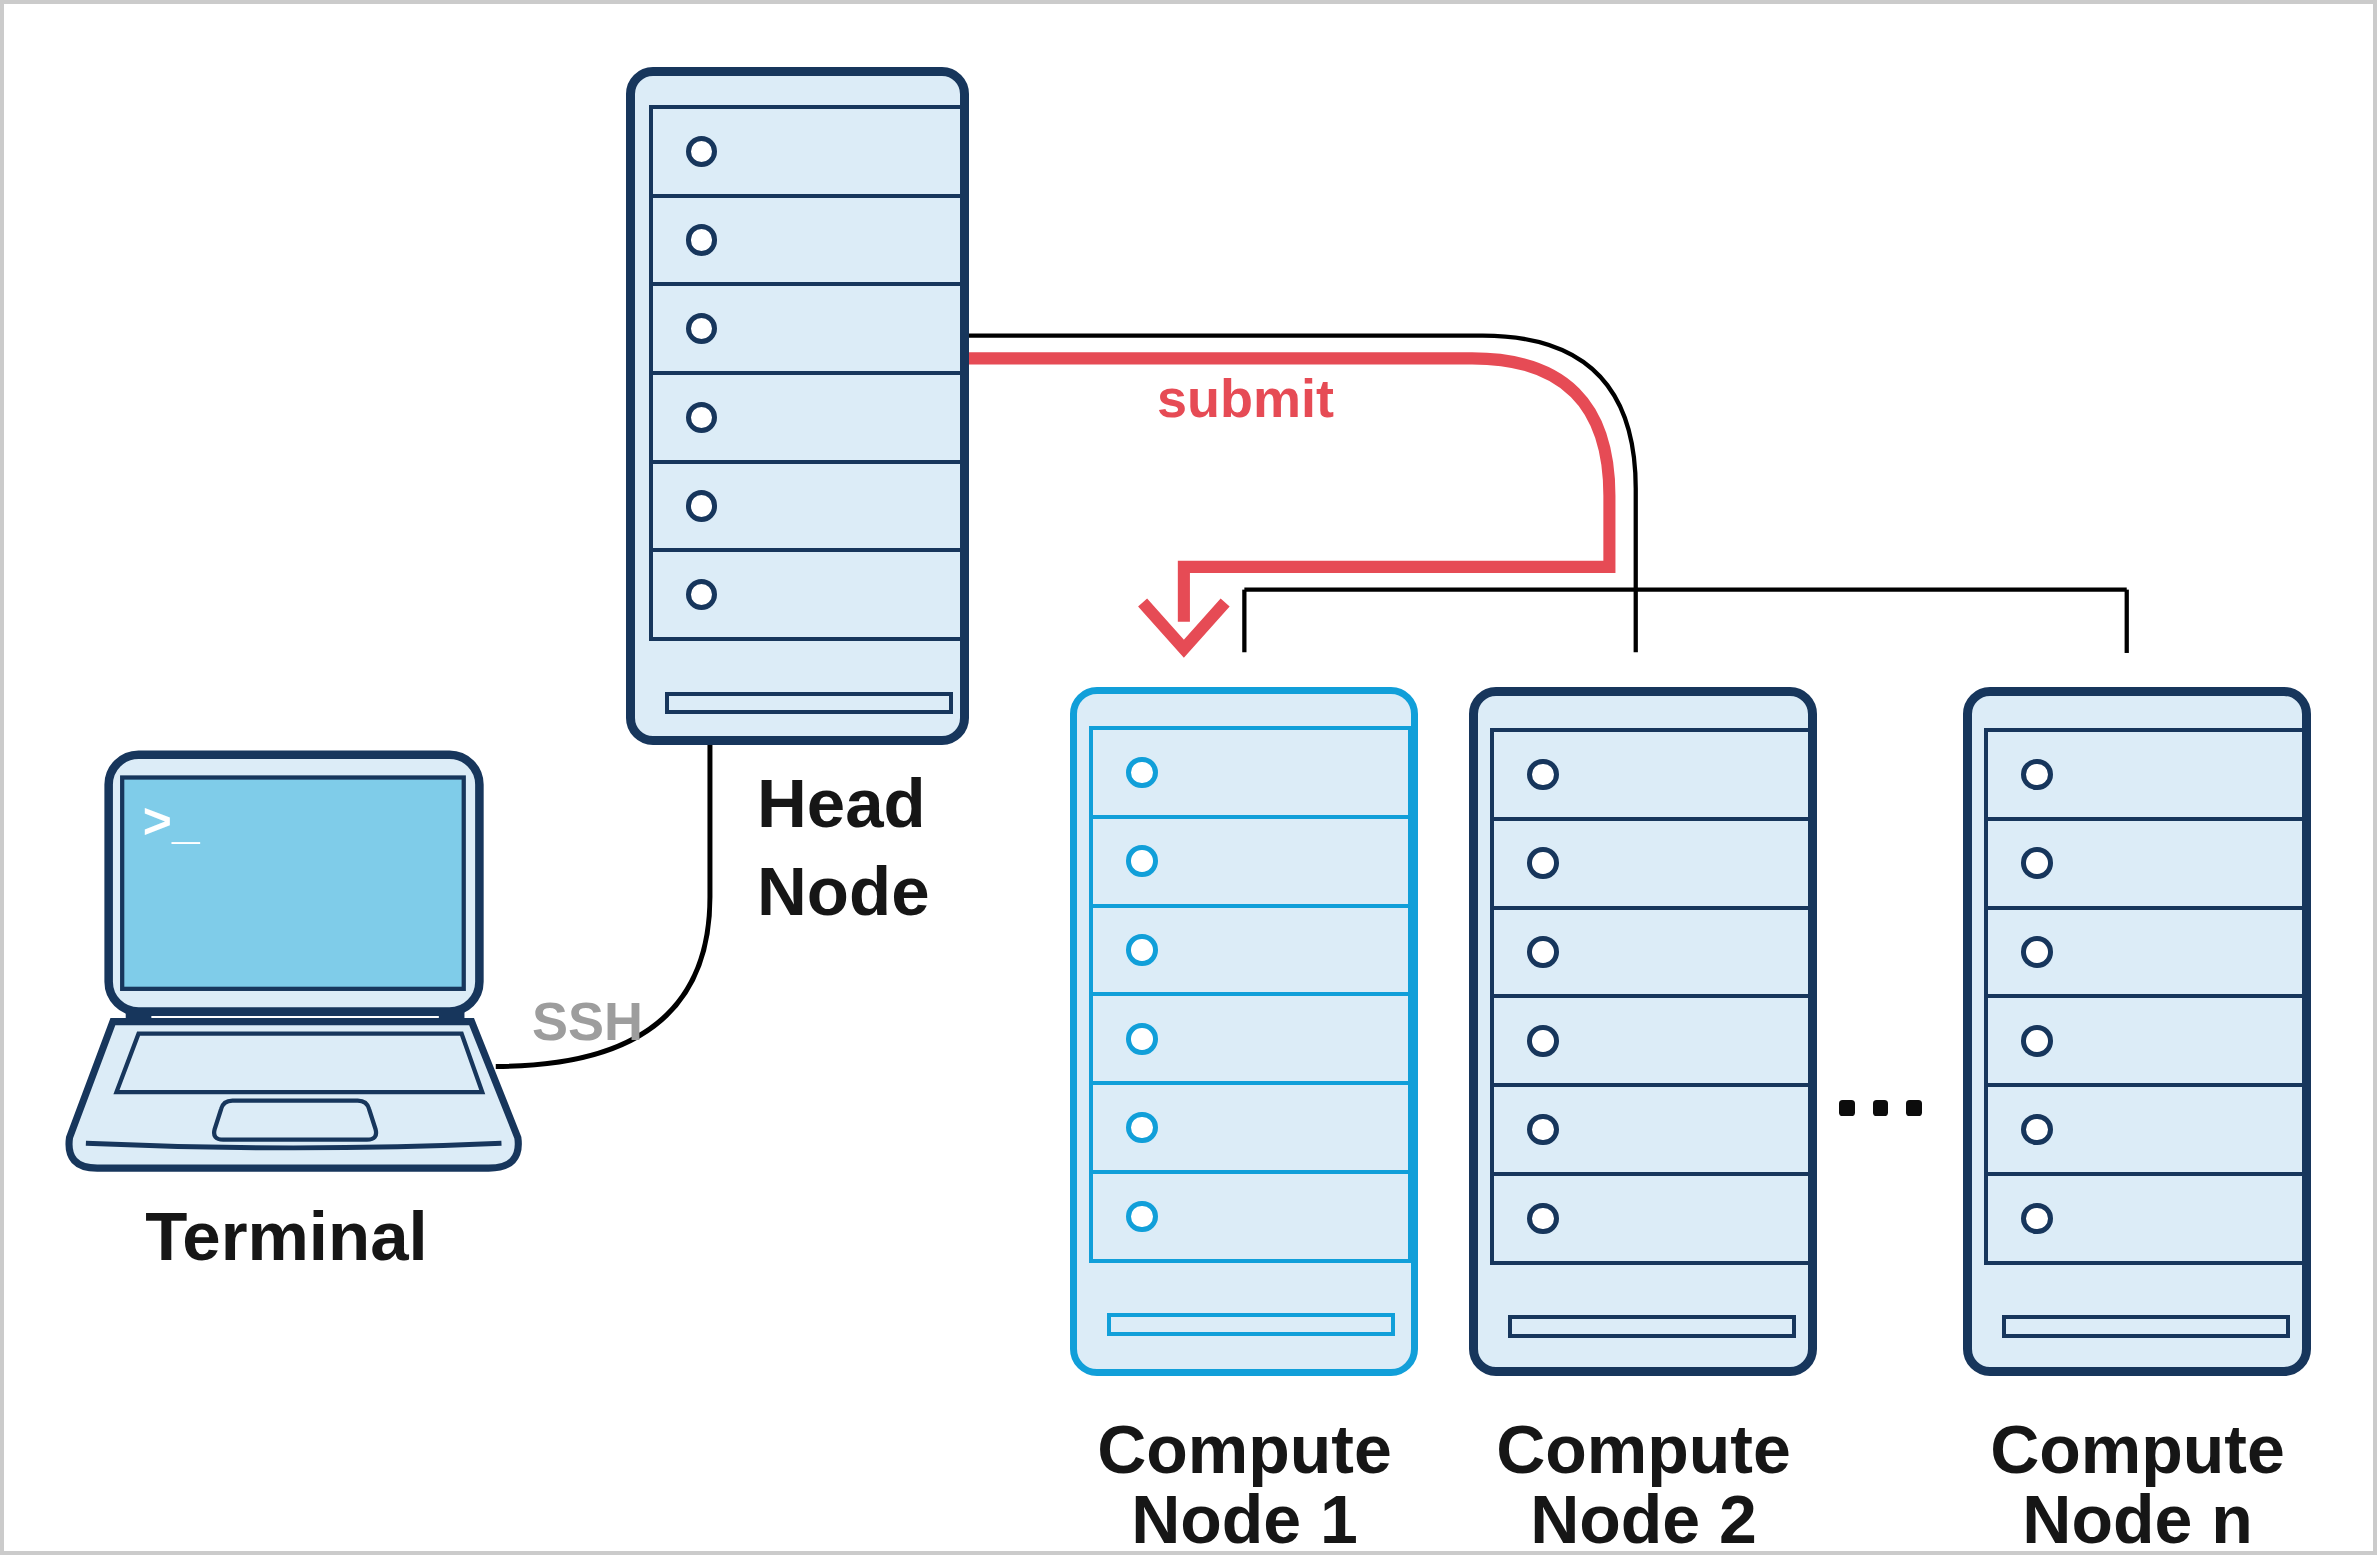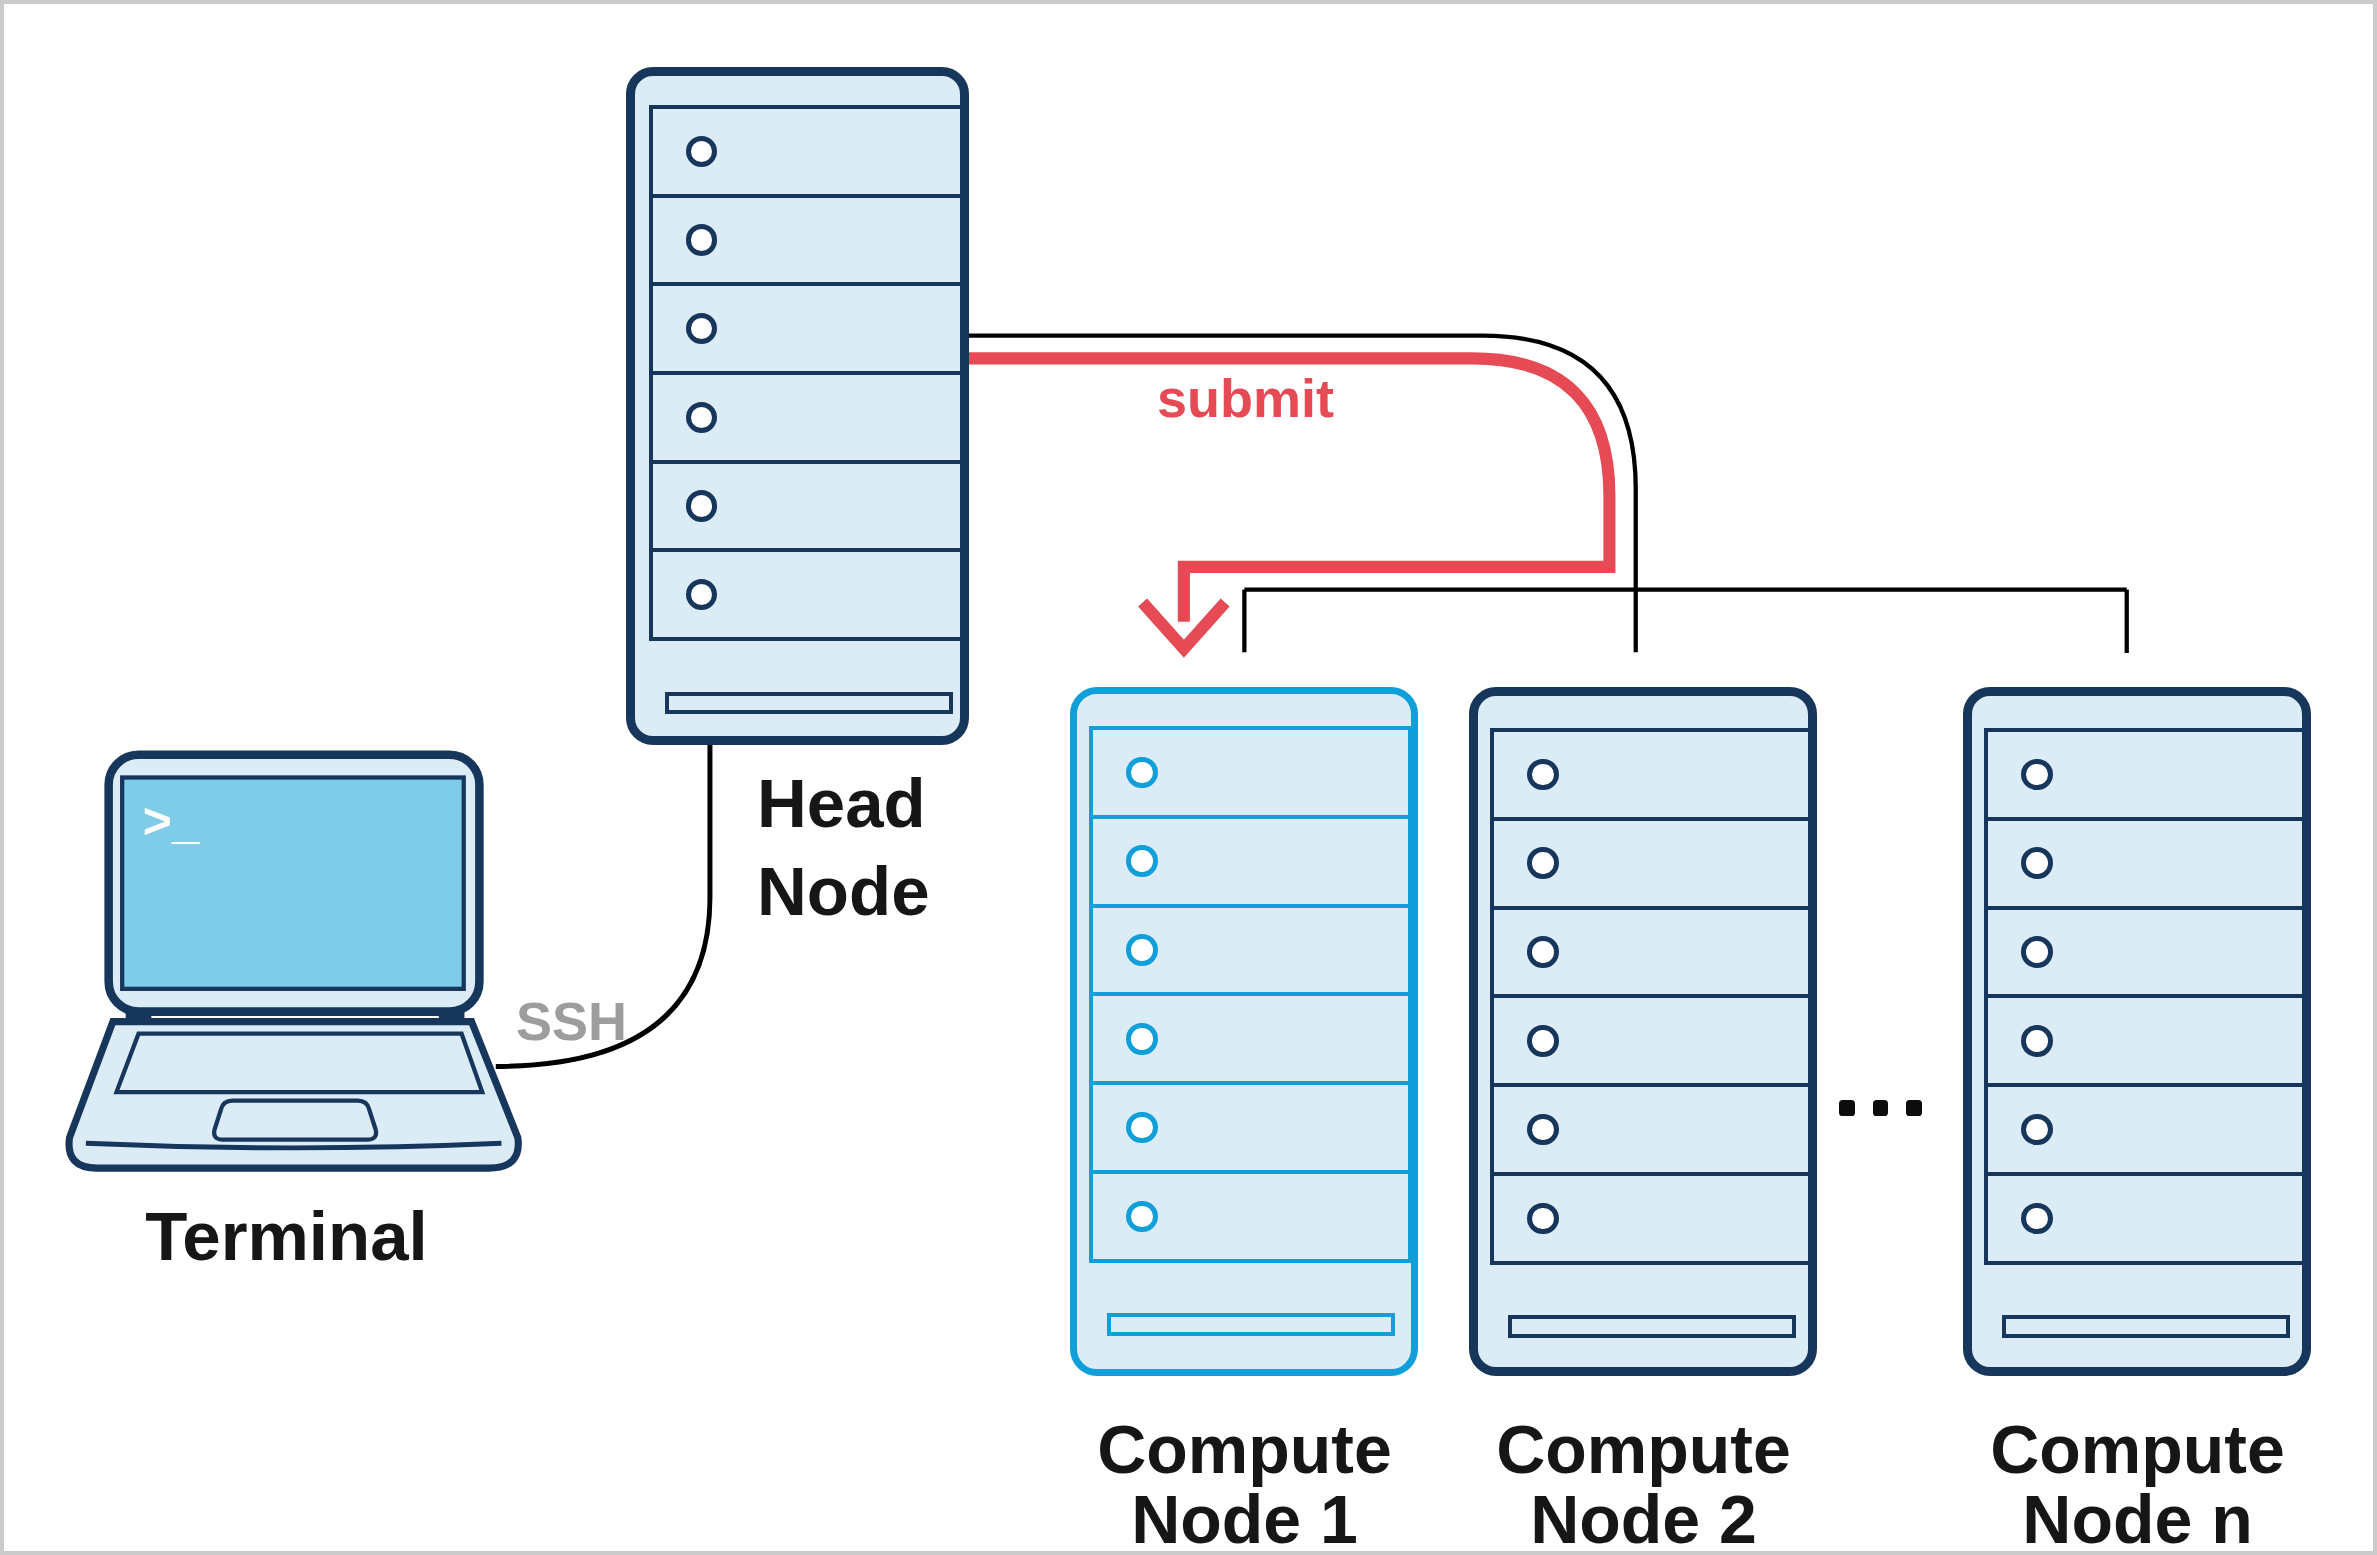--- a/index.html
+++ b/index.html
@@ -56,21 +56,21 @@
     font-weight:bold;
     white-space:pre-line;
   }
   #terminal-label{left:68px;top:1193px;width:429px;text-align:center;font-size:69px;line-height:79px;}
   #head-node-label{left:753px;top:756px;font-size:69px;line-height:88px;text-align:left;}
   .node-label{top:1410px;width:429px;text-align:center;font-size:68px;line-height:70px;}
   #compute-node-1-label{left:1026px;}
   #compute-node-2-label{left:1425px;}
   #compute-node-n-label{left:1919px;}
   #submit-label{left:1145px;top:363px;font-size:54px;color:var(--red);margin-left:8px;}
-  #ssh-label{left:512px;top:986px;font-size:54px;color:var(--gray);}
+  #ssh-label{left:528px;top:986px;font-size:54px;color:var(--gray);}
   
   .dots{position:absolute;left:1835px;top:1096px;display:flex;}
   .dot{width:15.7px;height:15.7px;background:#0c0c0c;border-radius:3.6px;margin-right:18px;}
 </style>
 </head>
 <body>
 
 <div class="canvas" style="--line: #17365c; --fill: #dcecf7; --screen: #7fcce9; --cyan: #119fd9; --red: #e64b55; --gray: #9d9d9d; --text: #161616; --bg: #ffffff; --frame: #cbcbcb;">
 
   <svg class="layer" viewBox="0 0 3323 2174">

